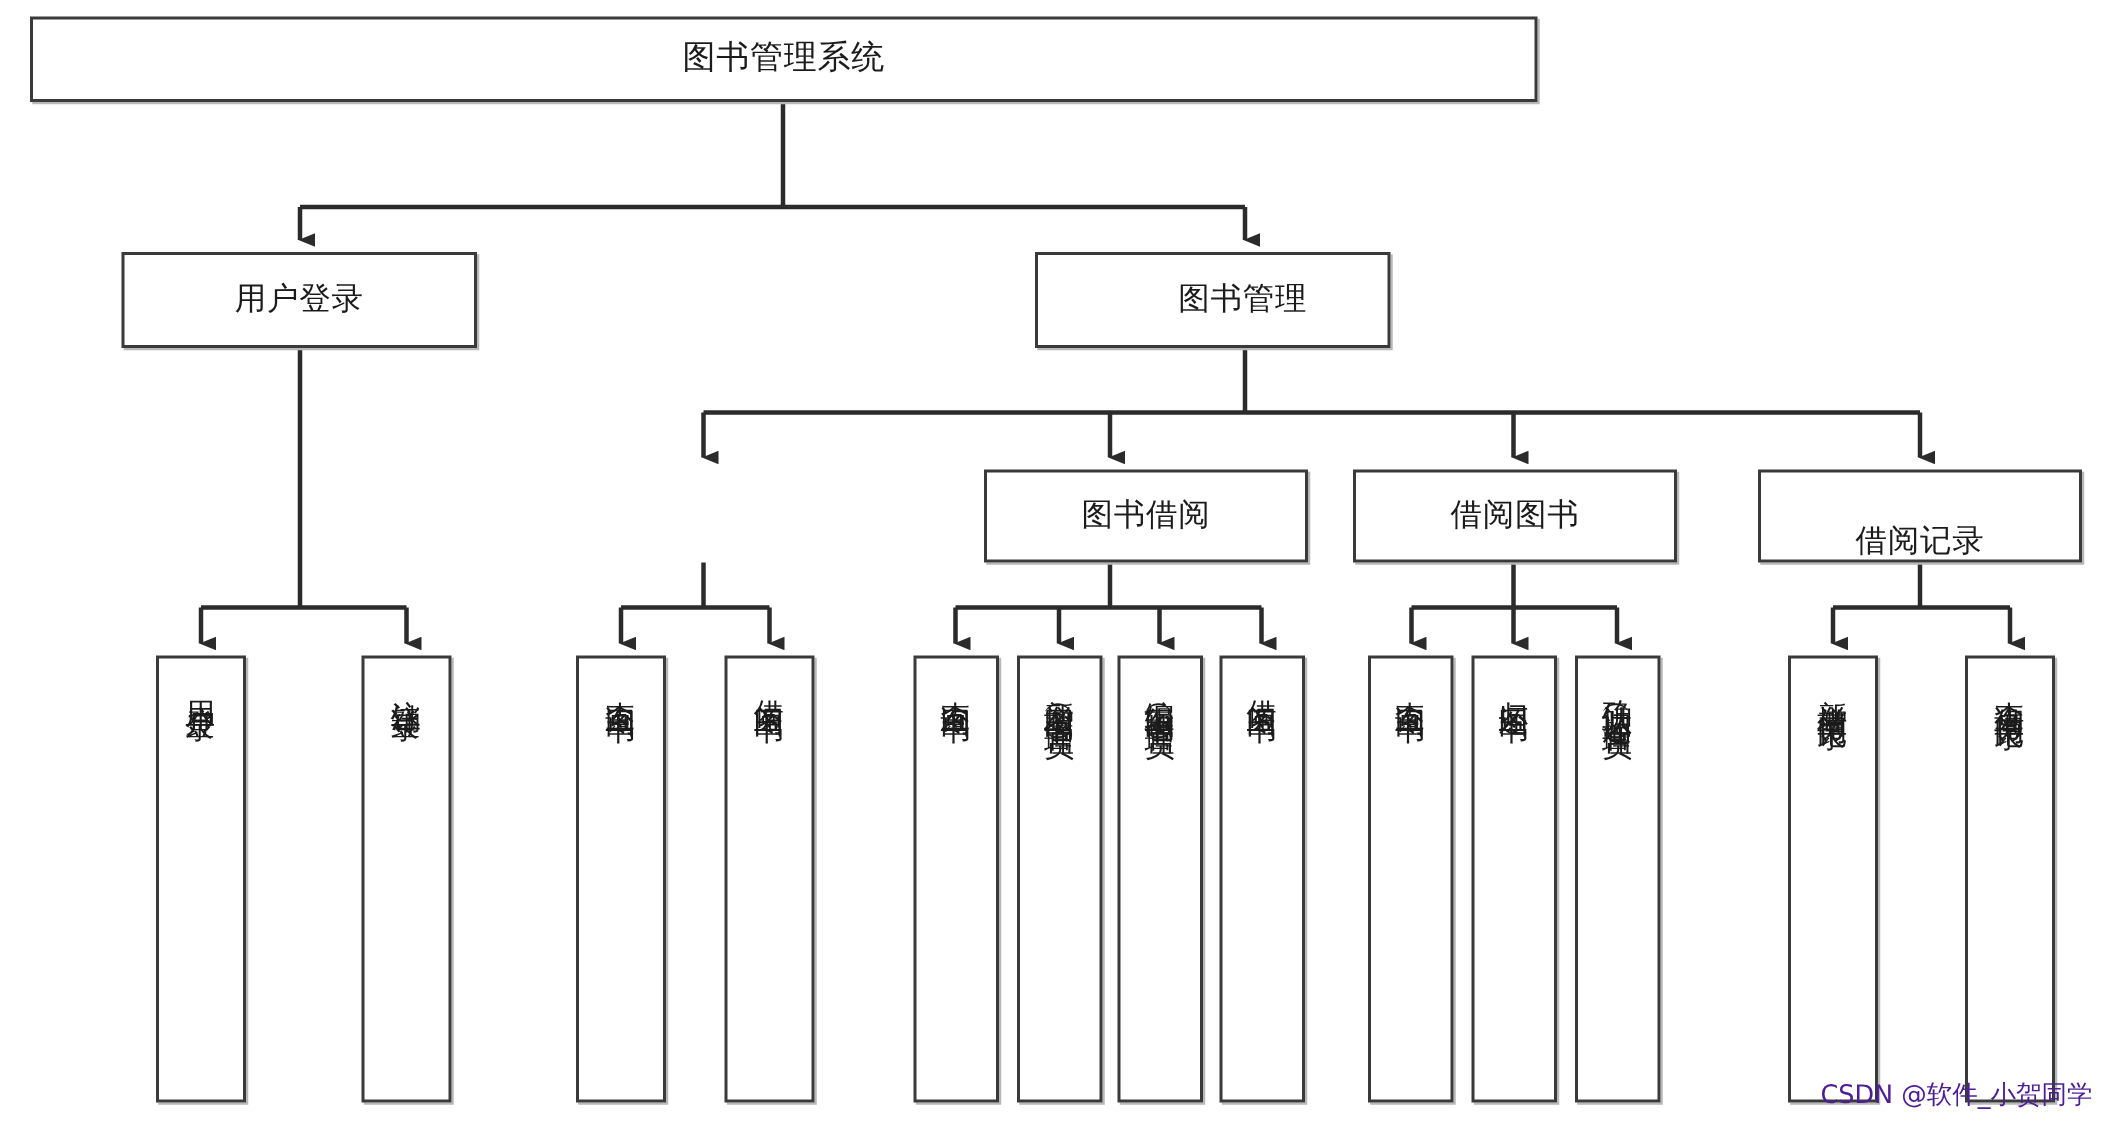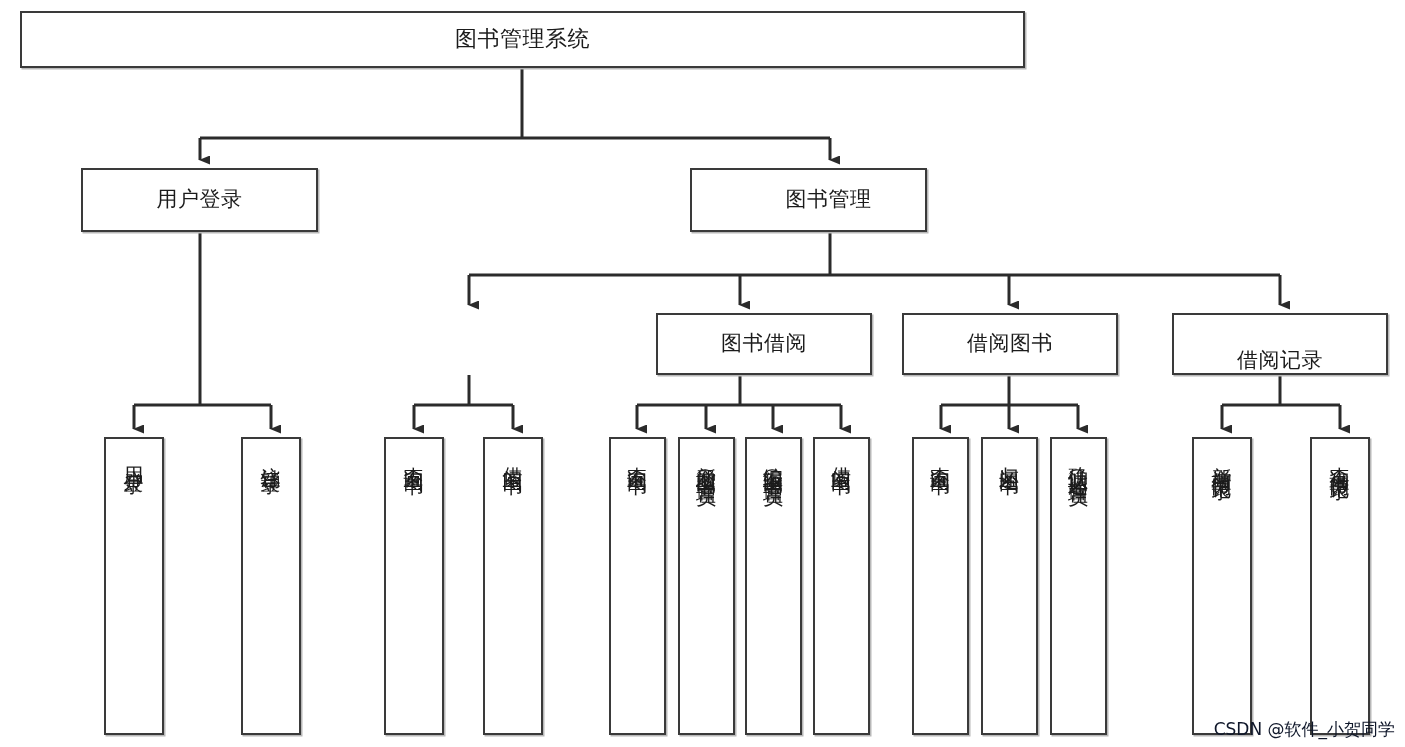--- a/index.html
+++ b/index.html
@@ -63,21 +63,21 @@
     font-size: 20px;
     line-height: 1.0;
     letter-spacing: 3px;
     white-space: nowrap;
   }
   .watermark {
     position: absolute;
     right: 10px;
     bottom: 6px;
     font-size: 17px;
-    color: #0f172a;
+    color: #4c1d95;
     z-index: 5;
     white-space: nowrap;
     user-select: none;
   }
 </style>
 </head>
 <body>
 
 <div id="diagram-root">
 

